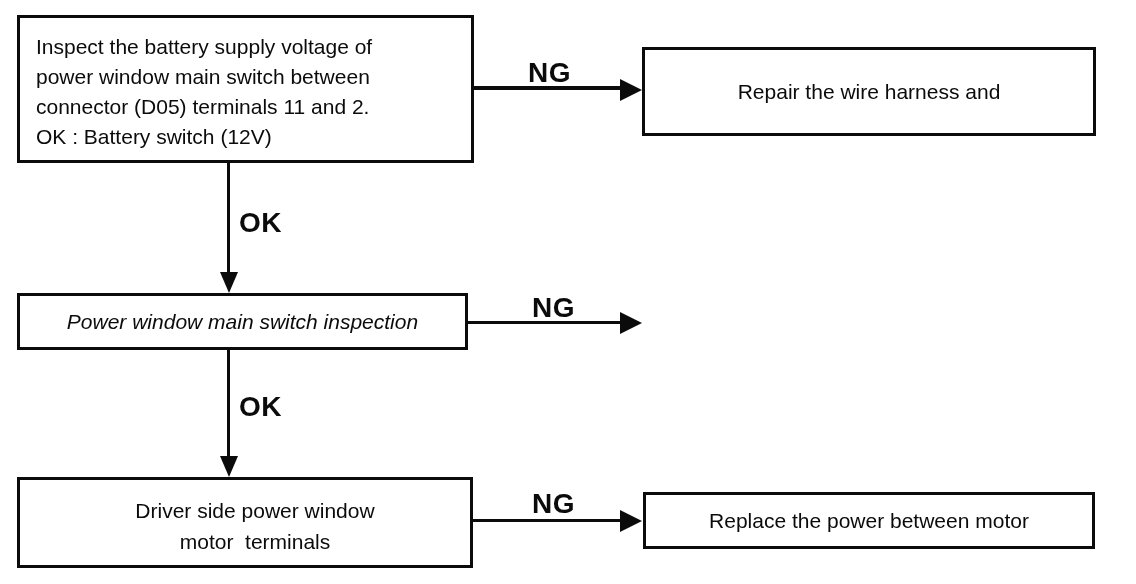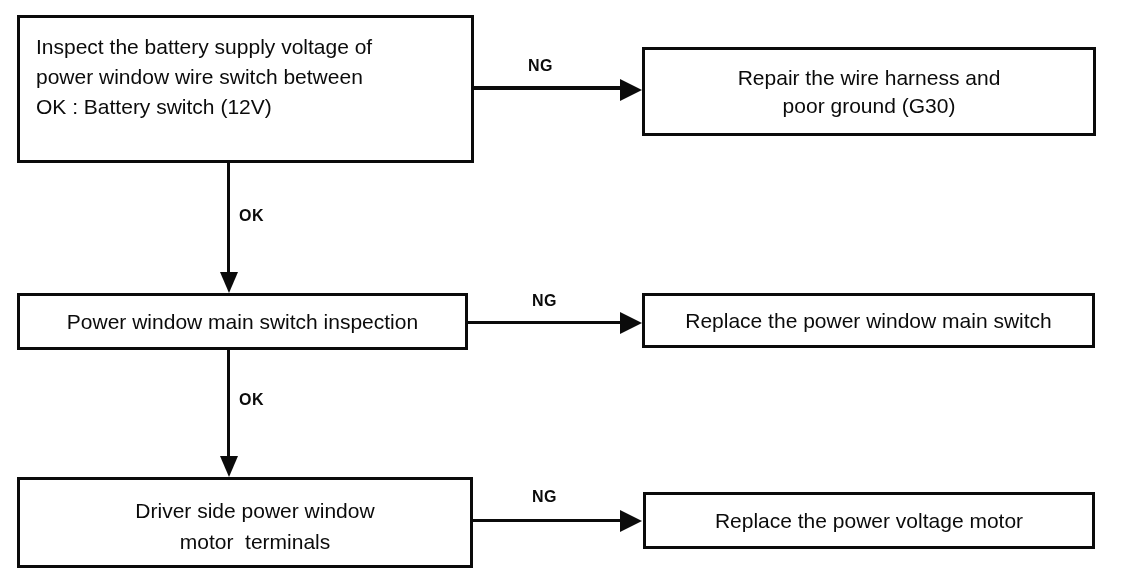--- a/index.html
+++ b/index.html
@@ -12,21 +12,21 @@
   }
   .box {
     position:absolute; box-sizing:border-box;
     border:3px solid var(--ink); background:var(--background);
     font-size:21px; line-height:28px;
   }
   .box.centered { display:flex; flex-direction:column; align-items:center; justify-content:center; text-align:center; }
   .line { white-space:pre-wrap; }
   #step1-box { left:17px; top:15px; width:457px; height:148px; padding:14px 8px 0 16px; line-height:30px; }
   #result1-box { left:642px; top:47px; width:454px; height:89px; }
-  #step2-box { left:17px; top:293px; width:451px; height:57px; }
+  #step2-box { left:17px; top:293px; width:451px; height:57px;font-style:italic; }
   #result2-box { left:642px; top:293px; width:453px; height:55px; }
   #step3-box { left:17px; top:477px; width:456px; height:91px; line-height:31px; padding-top:6px;padding-left:20px; }
   #result3-box { left:643px; top:492px; width:452px; height:57px; }
 
   .hline { position:absolute; background:var(--ink); height:4px; }
   .vline { position:absolute; background:var(--ink); width:3px; }
   .arr-right { position:absolute; width:0; height:0;
     border-top:11px solid transparent; border-bottom:11px solid transparent;
     border-left:22px solid var(--ink); }
   .arr-down { position:absolute; width:0; height:0;
@@ -36,73 +36,70 @@
   #ng1-head { left:620px; top:79px; }
   #ng2-line { left:468px; top:321px; width:154px; height:3px; }
   #ng2-head { left:620px; top:312px; }
   #ng3-line { left:473px; top:519px; width:149px; height:3px; }
   #ng3-head { left:620px; top:510px; }
   #ok1-line { left:227px; top:163px; height:112px; }
   #ok1-head { left:220px; top:272px; }
   #ok2-line { left:227px; top:350px; height:107px; }
   #ok2-head { left:220px; top:456px; }
 
-  .edge-label { position:absolute; font-weight:bold; font-size:16px; letter-spacing:0.5px; }
+  .edge-label { position:absolute; font-weight:bold; font-size:28px; letter-spacing:0.5px; }
   #ng1-label { left:528px; top:57px; }
   #ok1-label { left:239px; top:207px; }
   #ng2-label { left:532px; top:292px; }
   #ok2-label { left:239px; top:391px; }
   #ng3-label { left:532px; top:488px; }
 </style>
 </head>
 <body>
 
 <div class="stage">
 
   <div class="box" id="step1-box">
     <div class="line">Inspect the battery supply voltage of</div>
-    <div class="line">power window wire switch between</div>
+    <div class="line">power window main switch between</div>
+    <div class="line">connector (D05) terminals 11 and 2.</div>
     <div class="line">OK : Battery switch (12V)</div>
   </div>
 
   <span class="edge-label" id="ng1-label">NG</span>
   <div class="hline" id="ng1-line"></div>
   <div class="arr-right" id="ng1-head"></div>
 
   <div class="box centered" id="result1-box">
     <div class="line">Repair the wire harness and</div>
-    <div class="line">poor ground (G30)</div>
   </div>
 
   <div class="vline" id="ok1-line"></div>
   <span class="edge-label" id="ok1-label">OK</span>
   <div class="arr-down" id="ok1-head"></div>
 
   <div class="box centered" id="step2-box">
     <div class="line">Power window main switch inspection</div>
   </div>
 
   <span class="edge-label" id="ng2-label">NG</span>
   <div class="hline" id="ng2-line"></div>
   <div class="arr-right" id="ng2-head"></div>
 
-  <div class="box centered" id="result2-box">
-    <div class="line">Replace the power window main switch</div>
-  </div>
 
   <div class="vline" id="ok2-line"></div>
   <span class="edge-label" id="ok2-label">OK</span>
   <div class="arr-down" id="ok2-head"></div>
 
   <div class="box centered" id="step3-box">
     <div class="line">Driver side power window</div>
     <div class="line">motor  terminals</div>
   </div>
 
   <span class="edge-label" id="ng3-label">NG</span>
   <div class="hline" id="ng3-line"></div>
   <div class="arr-right" id="ng3-head"></div>
 
   <div class="box centered" id="result3-box">
-    <div class="line">Replace the power voltage motor</div>
+    <div class="line">Replace the power between motor</div>
   </div>
 
 </div>
 
 </body></html>

